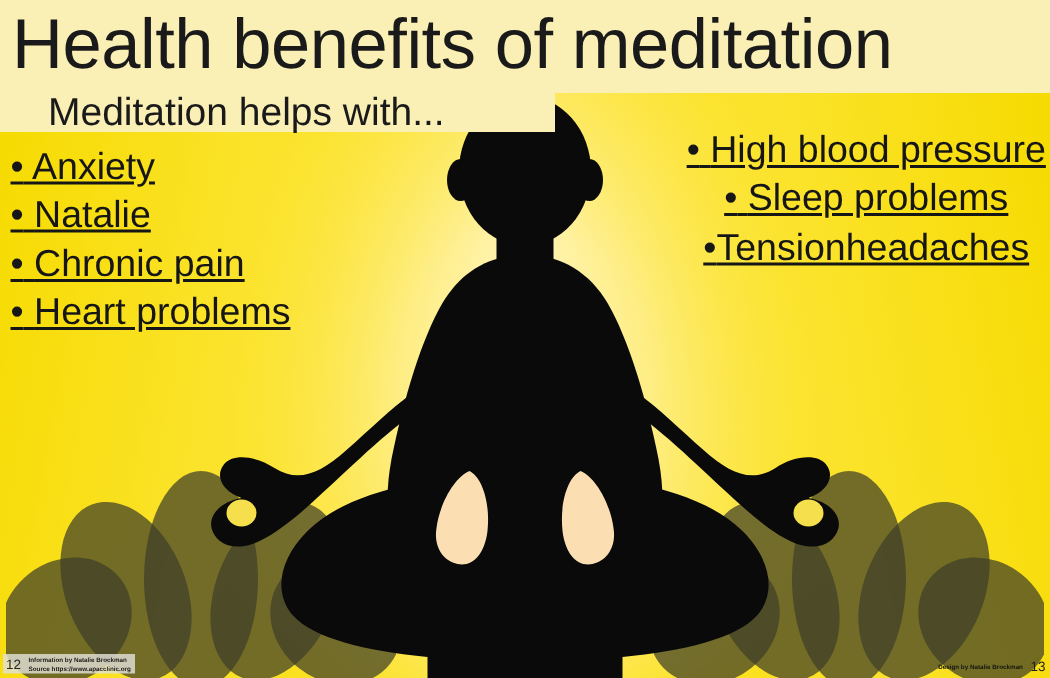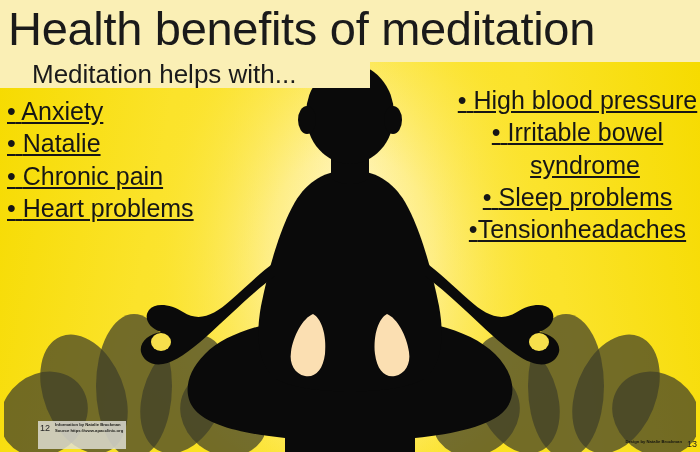--- a/index.html
+++ b/index.html
@@ -81,35 +81,34 @@
     padding-left:15px;
   }
   .list.right .list-item{ white-space:normal;text-align:center; }
   .bullet{ font-size:25px; }
 
   
   .credit-left{
     position:absolute; left:2px; bottom:3px;
     display:flex; align-items:center; gap:3px;
     background:rgba(225,225,215,0.82);
-    padding:1px 3px 16px 2px;
-    margin-left:36px;
+    padding:1px 3px 1px 2px;
   }
   .credit-left .pageno{
     font-size:9px; color:#262626; padding-right:2px;
   }
   .credit-left .lines{
     display:flex; flex-direction:column;
     font-size:4.2px; line-height:5.4px;
     color:#20201c; font-weight:bold;
     white-space:nowrap;
   }
   .credit-right{
     position:absolute; right:3px; bottom:3px;
-    display:flex; align-items:flex-start; gap:5px;
+    display:flex; align-items:center; gap:5px;
   }
   .credit-right .dline{
     font-size:4.2px; color:#141410; font-weight:bold; white-space:nowrap;
   }
   .credit-right .pageno{
     font-size:9px; color:#1d1d1d;
   }
 </style>
 </head>
 <body>
@@ -209,21 +208,20 @@
 
   <div class="list left">
     <span class="list-item"><span class="bullet">•</span> <span>Anxiety</span></span>
     <span class="list-item"><span class="bullet">•</span> <span>Natalie</span></span>
     <span class="list-item"><span class="bullet">•</span> <span>Chronic pain</span></span>
     <span class="list-item"><span class="bullet">•</span> <span>Heart problems</span></span>
   </div>
 
   <div class="list right">
     <span class="list-item"><span class="bullet">•</span> <span>High blood pressure</span></span>
-    <span class="list-item"><span class="bullet">•</span> <span>Irritable bowel syndrome</span></span>
     <span class="list-item"><span class="bullet">•</span> <span>Sleep problems</span></span>
     <span class="list-item"><span class="bullet">•</span><span>Tensionheadaches</span></span>
   </div>
 
   <div class="credit-left">
     <span class="pageno">12</span>
     <span class="lines">
       <span>Information by Natalie Brockman</span>
       <span>Source https://www.apacclinic.org</span>
     </span>

